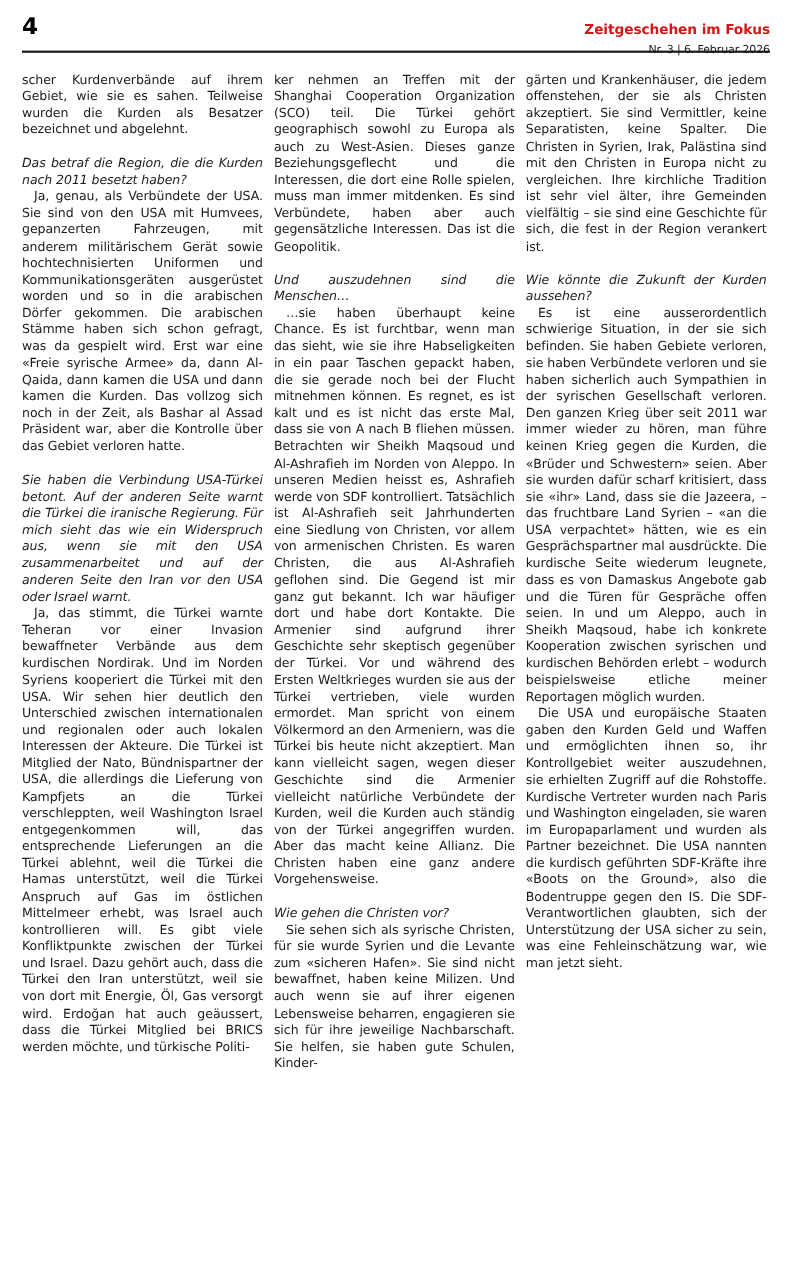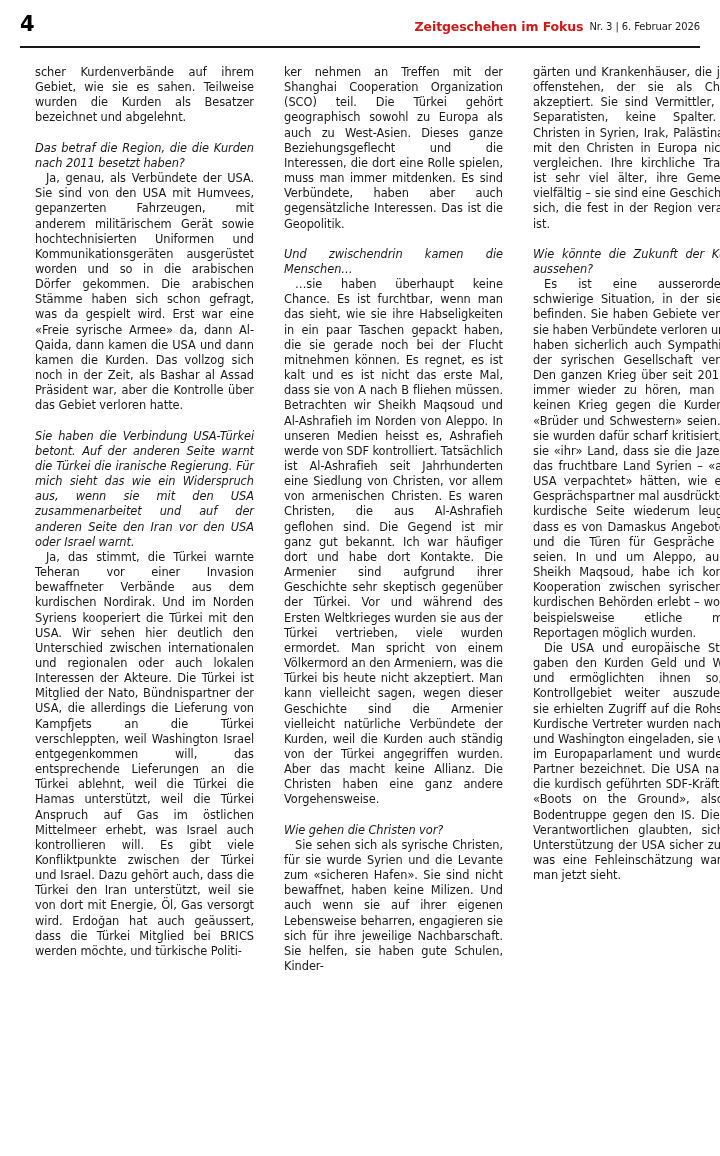--- a/index.html
+++ b/index.html
@@ -36,23 +36,24 @@
   }
   .folio {
     font-size: 21px;
     font-weight: 700;
     color: #000000;
     letter-spacing: 0px;
     line-height: 1;
   }
   .runninghead {
     display: flex;
-    align-items: center;
+    align-items: flex-end;
     gap: 6px;
     white-space: nowrap;
+    flex-direction: column;
   }
   .paper-name {
     font-size: 12.5px;
     font-weight: 700;
     color: #d31616;
     letter-spacing: -0.1px;
   }
   .issue-line {
     font-size: 10px;
     font-weight: 400;
@@ -62,24 +63,23 @@
   .rule {
     border: 0;
     border-top: 2px solid #1a1a1a;
     margin: 0 0 0 0;
     height: 0;
   }
 
   
   .columns {
     display: flex;
-    gap: 30px;
+    gap: 10px;
     margin-top: 17px;
     height: 1070px;
-    margin-left: 15px;
   }
   .col {
     width: 219px;
     flex: 0 0 219px;
   }
 
   p {
     margin: 0;
     font-size: 11.4px;
     line-height: 15.15px;
@@ -118,21 +118,21 @@
   <div class="columns">
     <div class="col">
         <p class="a cont">scher Kurdenverbände auf ihrem Gebiet, wie sie es sahen. Teilweise wurden die Kurden als Besatzer bezeichnet und abgelehnt.</p>
         <p class="q">Das betraf die Region, die die Kurden nach 2011 besetzt haben?</p>
         <p class="a">Ja, genau, als Verbündete der USA. Sie sind von den USA mit Humvees, gepanzerten Fahrzeugen, mit anderem militärischem Gerät sowie hochtechnisierten Uniformen und Kommunikationsgeräten ausgerüstet worden und so in die arabischen Dörfer gekommen. Die arabischen Stämme haben sich schon gefragt, was da gespielt wird. Erst war eine «Freie syrische Armee» da, dann Al-Qaida, dann kamen die USA und dann kamen die Kurden. Das vollzog sich noch in der Zeit, als Bashar al Assad Präsident war, aber die Kontrolle über das Gebiet verloren hatte.</p>
         <p class="q">Sie haben die Verbindung USA-Türkei betont. Auf der anderen Seite warnt die Türkei die iranische Regierung. Für mich sieht das wie ein Widerspruch aus, wenn sie mit den USA zusammenarbeitet und auf der anderen Seite den Iran vor den USA oder Israel warnt.</p>
         <p class="a">Ja, das stimmt, die Türkei warnte Teheran vor einer Invasion bewaffneter Verbände aus dem kurdischen Nordirak. Und im Norden Syriens kooperiert die Türkei mit den USA. Wir sehen hier deutlich den Unterschied zwischen internationalen und regionalen oder auch lokalen Interessen der Akteure. Die Türkei ist Mitglied der Nato, Bündnispartner der USA, die allerdings die Lieferung von Kampfjets an die Türkei verschleppten, weil Washington Israel entgegenkommen will, das entsprechende Lieferungen an die Türkei ablehnt, weil die Türkei die Hamas unterstützt, weil die Türkei Anspruch auf Gas im östlichen Mittelmeer erhebt, was Israel auch kontrollieren will. Es gibt viele Konfliktpunkte zwischen der Türkei und Israel. Dazu gehört auch, dass die Türkei den Iran unterstützt, weil sie von dort mit Energie, Öl, Gas versorgt wird. Erdoğan hat auch geäussert, dass die Türkei Mitglied bei BRICS werden möchte, und türkische Politi-</p>
       </div>
     <div class="col">
         <p class="a cont">ker nehmen an Treffen mit der Shanghai Cooperation Organization (SCO) teil. Die Türkei gehört geographisch sowohl zu Europa als auch zu West-Asien. Dieses ganze Beziehungsgeflecht und die Interessen, die dort eine Rolle spielen, muss man immer mitdenken. Es sind Verbündete, haben aber auch gegensätzliche Interessen. Das ist die Geopolitik.</p>
-        <p class="q">Und zwischendrin kamen die Menschen…</p>
+        <p class="q">Und auszudehnen sind die Menschen…</p>
         <p class="a">…sie haben überhaupt keine Chance. Es ist furchtbar, wenn man das sieht, wie sie ihre Habseligkeiten in ein paar Taschen gepackt haben, die sie gerade noch bei der Flucht mitnehmen können. Es regnet, es ist kalt und es ist nicht das erste Mal, dass sie von A nach B fliehen müssen. Betrachten wir Sheikh Maqsoud und Al-Ashrafieh im Norden von Aleppo. In unseren Medien heisst es, Ashrafieh werde von SDF kontrolliert. Tatsächlich ist Al-Ashrafieh seit Jahrhunderten eine Siedlung von Christen, vor allem von armenischen Christen. Es waren Christen, die aus Al-Ashrafieh geflohen sind. Die Gegend ist mir ganz gut bekannt. Ich war häufiger dort und habe dort Kontakte. Die Armenier sind aufgrund ihrer Geschichte sehr skeptisch gegenüber der Türkei. Vor und während des Ersten Weltkrieges wurden sie aus der Türkei vertrieben, viele wurden ermordet. Man spricht von einem Völkermord an den Armeniern, was die Türkei bis heute nicht akzeptiert. Man kann vielleicht sagen, wegen dieser Geschichte sind die Armenier vielleicht natürliche Verbündete der Kurden, weil die Kurden auch ständig von der Türkei angegriffen wurden. Aber das macht keine Allianz. Die Christen haben eine ganz andere Vorgehensweise.</p>
         <p class="q">Wie gehen die Christen vor?</p>
         <p class="a">Sie sehen sich als syrische Christen, für sie wurde Syrien und die Levante zum «sicheren Hafen». Sie sind nicht bewaffnet, haben keine Milizen. Und auch wenn sie auf ihrer eigenen Lebensweise beharren, engagieren sie sich für ihre jeweilige Nachbarschaft. Sie helfen, sie haben gute Schulen, Kinder-</p>
       </div>
     <div class="col">
         <p class="a cont">gärten und Krankenhäuser, die jedem offenstehen, der sie als Christen akzeptiert. Sie sind Vermittler, keine Separatisten, keine Spalter. Die Christen in Syrien, Irak, Palästina sind mit den Christen in Europa nicht zu vergleichen. Ihre kirchliche Tradition ist sehr viel älter, ihre Gemeinden vielfältig – sie sind eine Geschichte für sich, die fest in der Region verankert ist.</p>
         <p class="q">Wie könnte die Zukunft der Kurden aussehen?</p>
         <p class="a">Es ist eine ausserordentlich schwierige Situation, in der sie sich befinden. Sie haben Gebiete verloren, sie haben Verbündete verloren und sie haben sicherlich auch Sympathien in der syrischen Gesellschaft verloren. Den ganzen Krieg über seit 2011 war immer wieder zu hören, man führe keinen Krieg gegen die Kurden, die «Brüder und Schwestern» seien. Aber sie wurden dafür scharf kritisiert, dass sie «ihr» Land, dass sie die Jazeera, – das fruchtbare Land Syrien – «an die USA verpachtet» hätten, wie es ein Gesprächspartner mal ausdrückte. Die kurdische Seite wiederum leugnete, dass es von Damaskus Angebote gab und die Türen für Gespräche offen seien. In und um Aleppo, auch in Sheikh Maqsoud, habe ich konkrete Kooperation zwischen syrischen und kurdischen Behörden erlebt – wodurch beispielsweise etliche meiner Reportagen möglich wurden.</p>
         <p class="a">Die USA und europäische Staaten gaben den Kurden Geld und Waffen und ermöglichten ihnen so, ihr Kontrollgebiet weiter auszudehnen, sie erhielten Zugriff auf die Rohstoffe. Kurdische Vertreter wurden nach Paris und Washington eingeladen, sie waren im Europaparlament und wurden als Partner bezeichnet. Die USA nannten die kurdisch geführten SDF-Kräfte ihre «Boots on the Ground», also die Bodentruppe gegen den IS. Die SDF-Verantwortlichen glaubten, sich der Unterstützung der USA sicher zu sein, was eine Fehleinschätzung war, wie man jetzt sieht.</p>
       </div>

